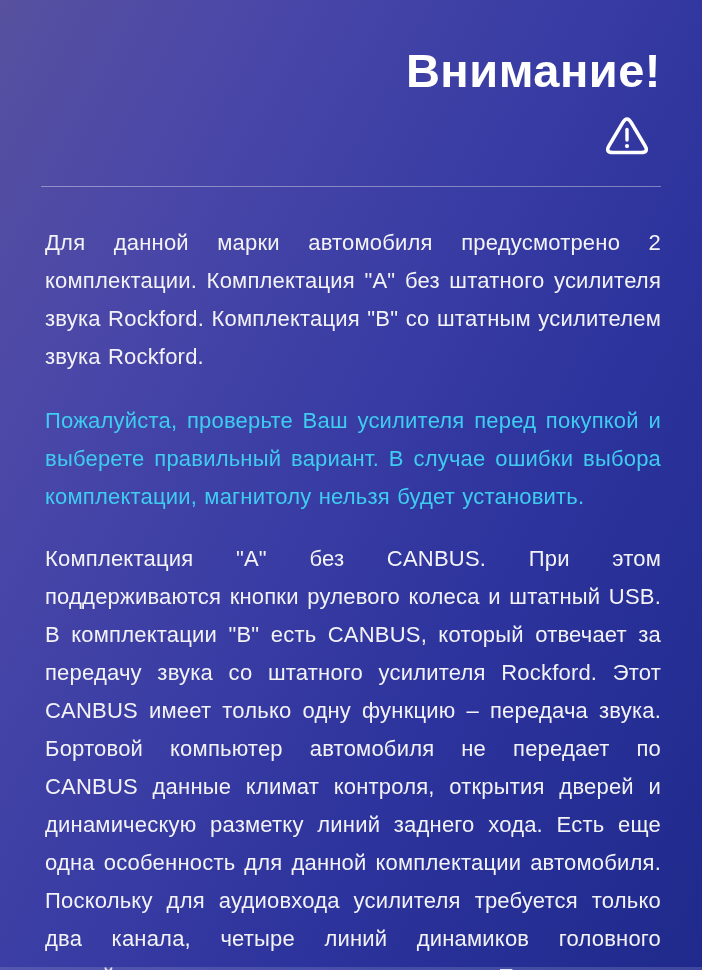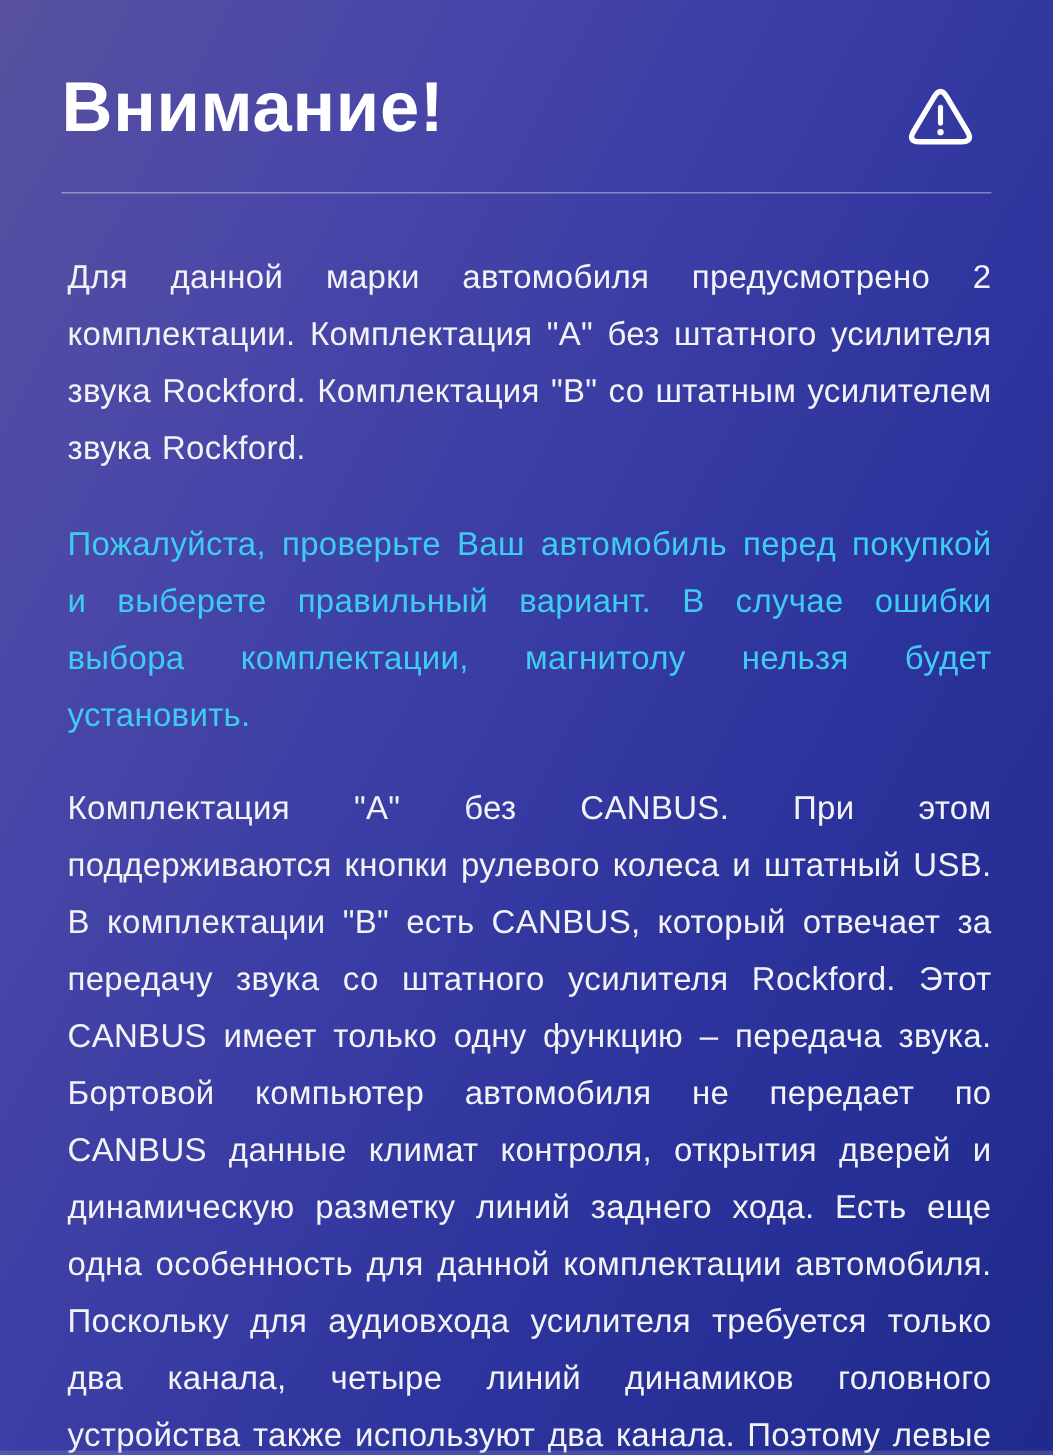--- a/index.html
+++ b/index.html
@@ -16,20 +16,21 @@
   .page {
     box-sizing: border-box;
     width: 702px;
     height: 970px;
     padding: 42px 41px 0 41px;
   }
   .header-row {
     display: flex;
     align-items: flex-end;
     justify-content: space-between;
+    flex-direction: column;
   }
   .page-title {
     margin: 0;
     color: #ffffff;
     font-size: 47px;
     font-weight: bold;
     letter-spacing: 0.5px;
     line-height: 58px;
   }
   .warning-icon {
@@ -77,18 +78,18 @@
         <line x1="26" y1="19" x2="26" y2="29.5" stroke="#ffffff" stroke-width="3.4" stroke-linecap="round"></line>
         <circle cx="26" cy="35.6" r="2.1" fill="#ffffff"></circle>
       </svg>
     </span>
   </div>
 
   <hr class="divider">
 
   <p class="para white first">Для данной марки автомобиля предусмотрено 2 комплектации. Комплектация "А" без штатного усилителя звука Rockford. Комплектация "В" со штатным усилителем звука Rockford.</p>
 
-  <p class="para cyan">Пожалуйста, проверьте Ваш автомобиль перед покупкой и выберете правильный вариант. В случае ошибки выбора комплектации, магнитолу нельзя будет установить.</p>
+  <p class="para cyan">Пожалуйста, проверьте Ваш усилителя перед покупкой и выберете правильный вариант. В случае ошибки выбора комплектации, магнитолу нельзя будет установить.</p>
 
   <p class="para white last">Комплектация "А" без CANBUS. При этом поддерживаются кнопки рулевого колеса и штатный USB. В комплектации "В" есть CANBUS, который отвечает за передачу звука со штатного усилителя Rockford. Этот CANBUS имеет только одну функцию – передача звука. Бортовой компьютер автомобиля не передает по CANBUS данные климат контроля, открытия дверей и динамическую разметку линий заднего хода. Есть еще одна особенность для данной комплектации автомобиля. Поскольку для аудиовхода усилителя требуется только два канала, четыре линий динамиков головного устройства также используют два канала. Поэтому левые и правые задние динамики не могут настраиваться в звуковом поле эквалайзера.</p>
 
   <div class="bottom-edge"></div>
 </div>
 
 </body></html>

